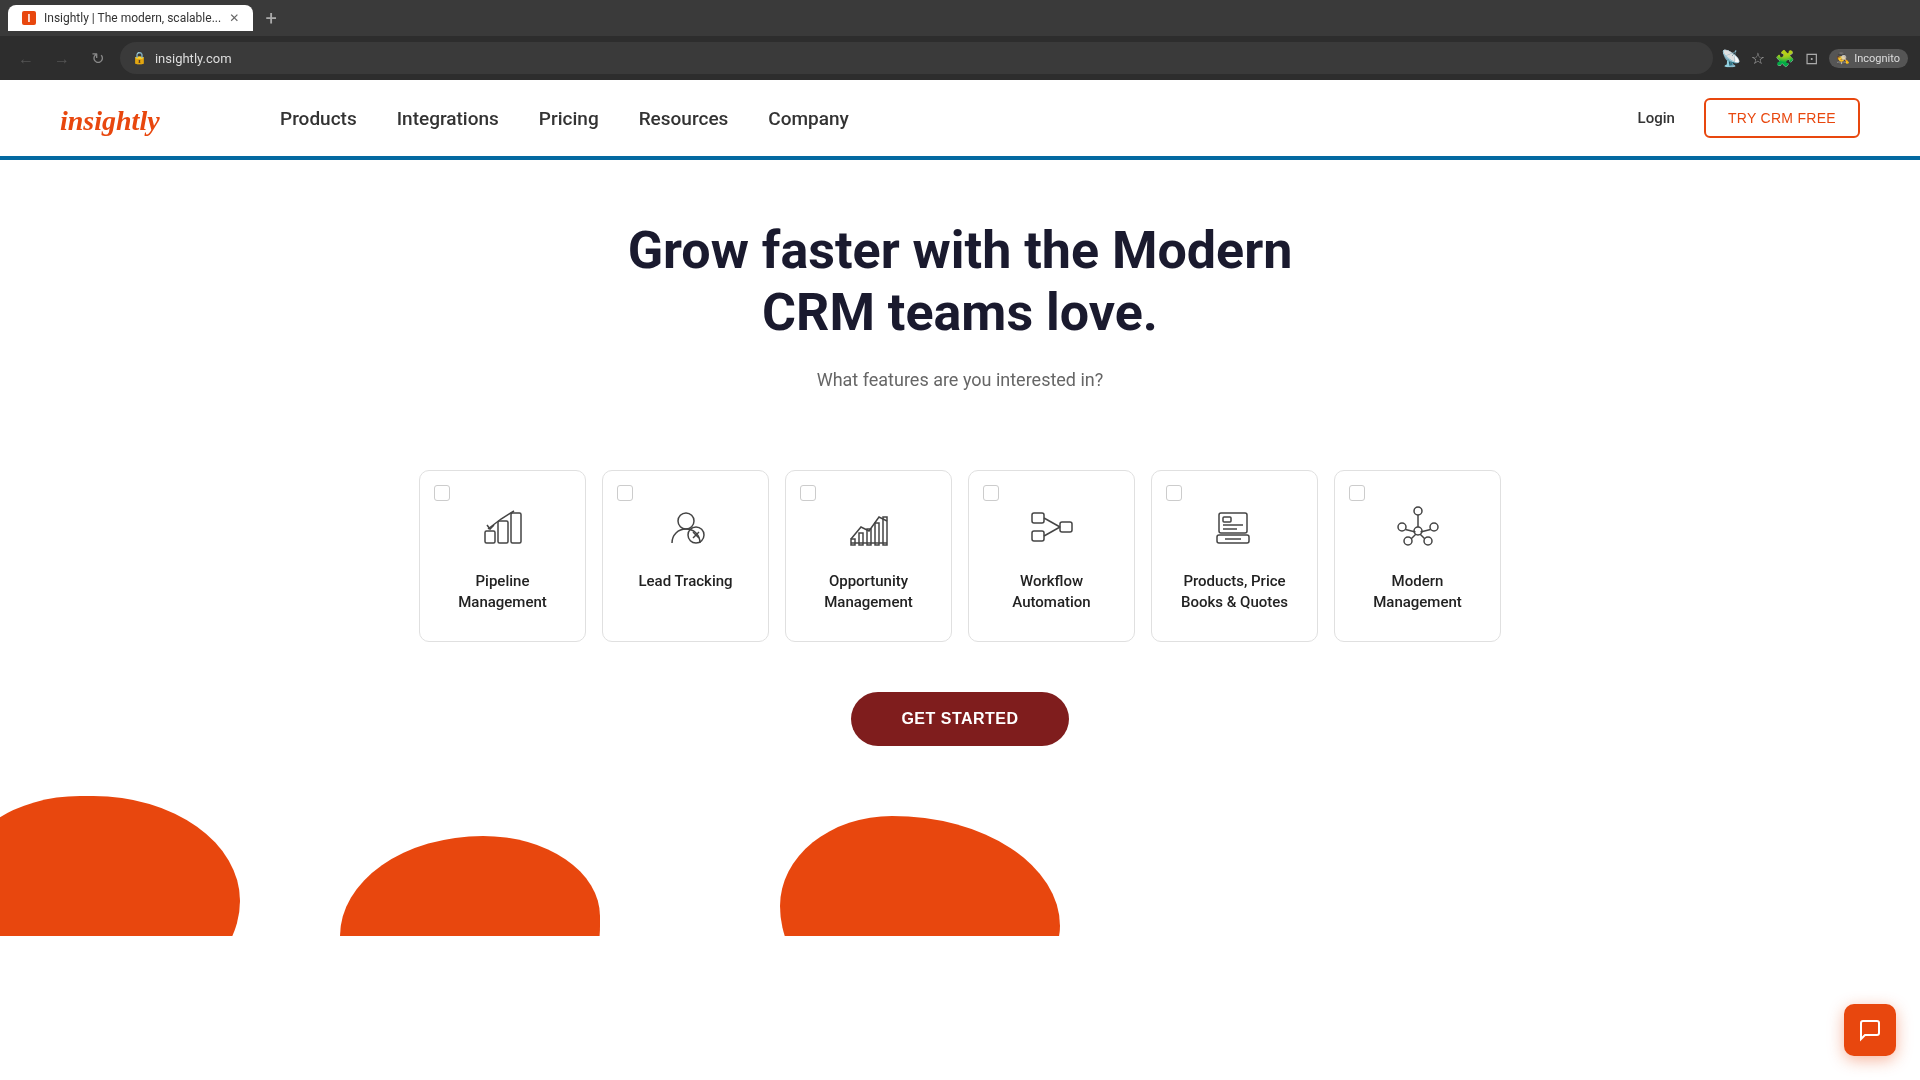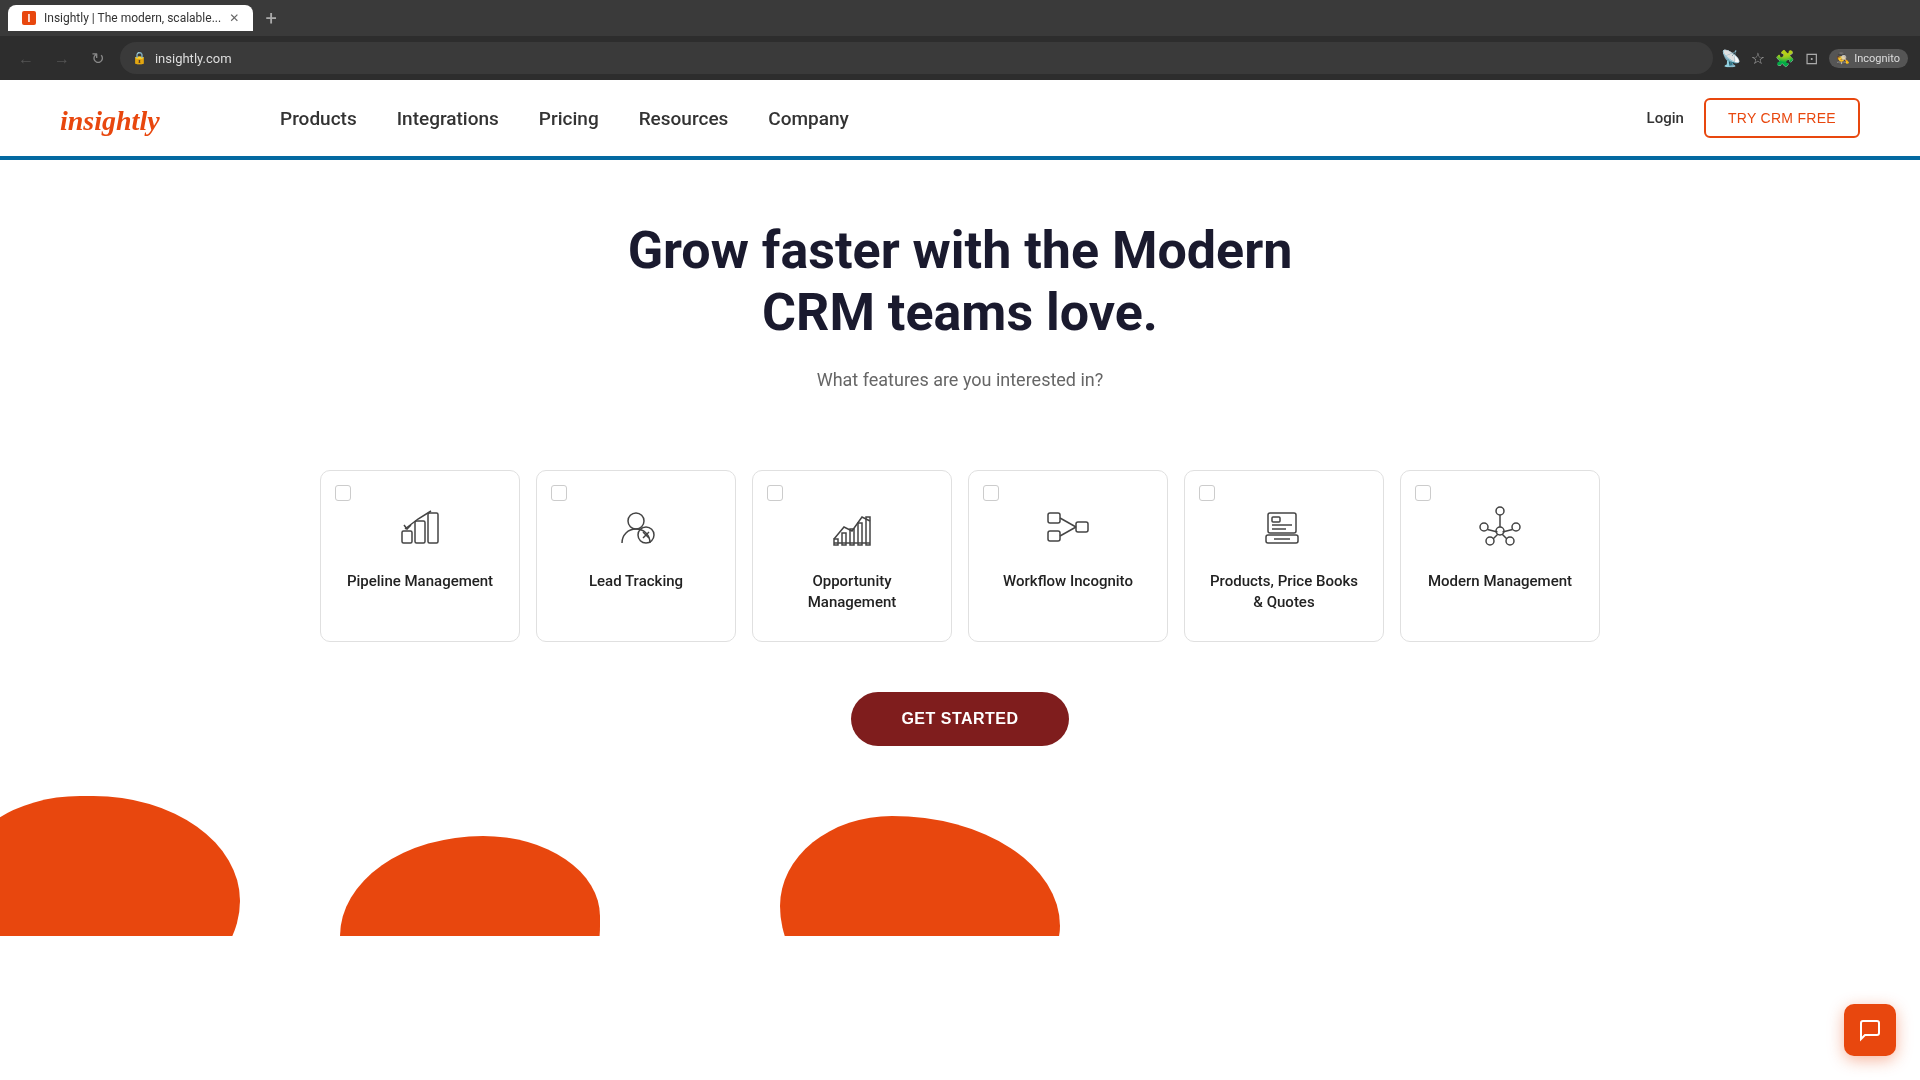--- a/index.html
+++ b/index.html
@@ -113,21 +113,21 @@
     }
     .nav-item {
       font-size: 19px;
       color: #333;
       cursor: pointer;
       font-weight: 500;
     }
     .header-actions {
       display: flex;
       align-items: center;
-      gap: 20px;
+      gap: 29px;
     }
     .login-btn {
       font-size: 15px;
       color: #333;
       cursor: pointer;
       font-weight: 500;
     }
     .try-btn {
       background: transparent;
       border: 2px solid #e8470e;
@@ -166,21 +166,21 @@
       display: flex;
       justify-content: center;
       gap: 16px;
       padding: 0 60px;
       margin-bottom: 40px;
     }
     .feature-card {
       border: 1.5px solid #e0e0e0;
       border-radius: 10px;
       padding: 28px 20px;
-      width: 200px;
+      width: 167px;
       display: flex;
       flex-direction: column;
       align-items: center;
       gap: 16px;
       cursor: pointer;
       position: relative;
       background: #fff;
     }
     .card-checkbox {
       position: absolute;
@@ -398,21 +398,21 @@
       <div class="card-icon">
         <svg viewBox="0 0 48 48">
           <rect x="4" y="10" width="12" height="10" rx="2"></rect>
           <rect x="4" y="28" width="12" height="10" rx="2"></rect>
           <rect x="32" y="19" width="12" height="10" rx="2"></rect>
           <line x1="16" y1="15" x2="32" y2="24"></line>
           <line x1="16" y1="33" x2="32" y2="24"></line>
           <circle cx="32" cy="24" r="0" fill="#444"></circle>
         </svg>
       </div>
-      <span class="card-label">Workflow Incognito</span>
+      <span class="card-label">Workflow Automation</span>
     </div>
 
     <div class="feature-card">
       <div class="card-checkbox"></div>
       <div class="card-icon">
         <svg viewBox="0 0 48 48">
           <rect x="8" y="10" width="28" height="20" rx="2"></rect>
           <rect x="12" y="14" width="8" height="5" rx="1"></rect>
           <line x1="12" y1="22" x2="32" y2="22"></line>
           <line x1="12" y1="26" x2="26" y2="26"></line>

